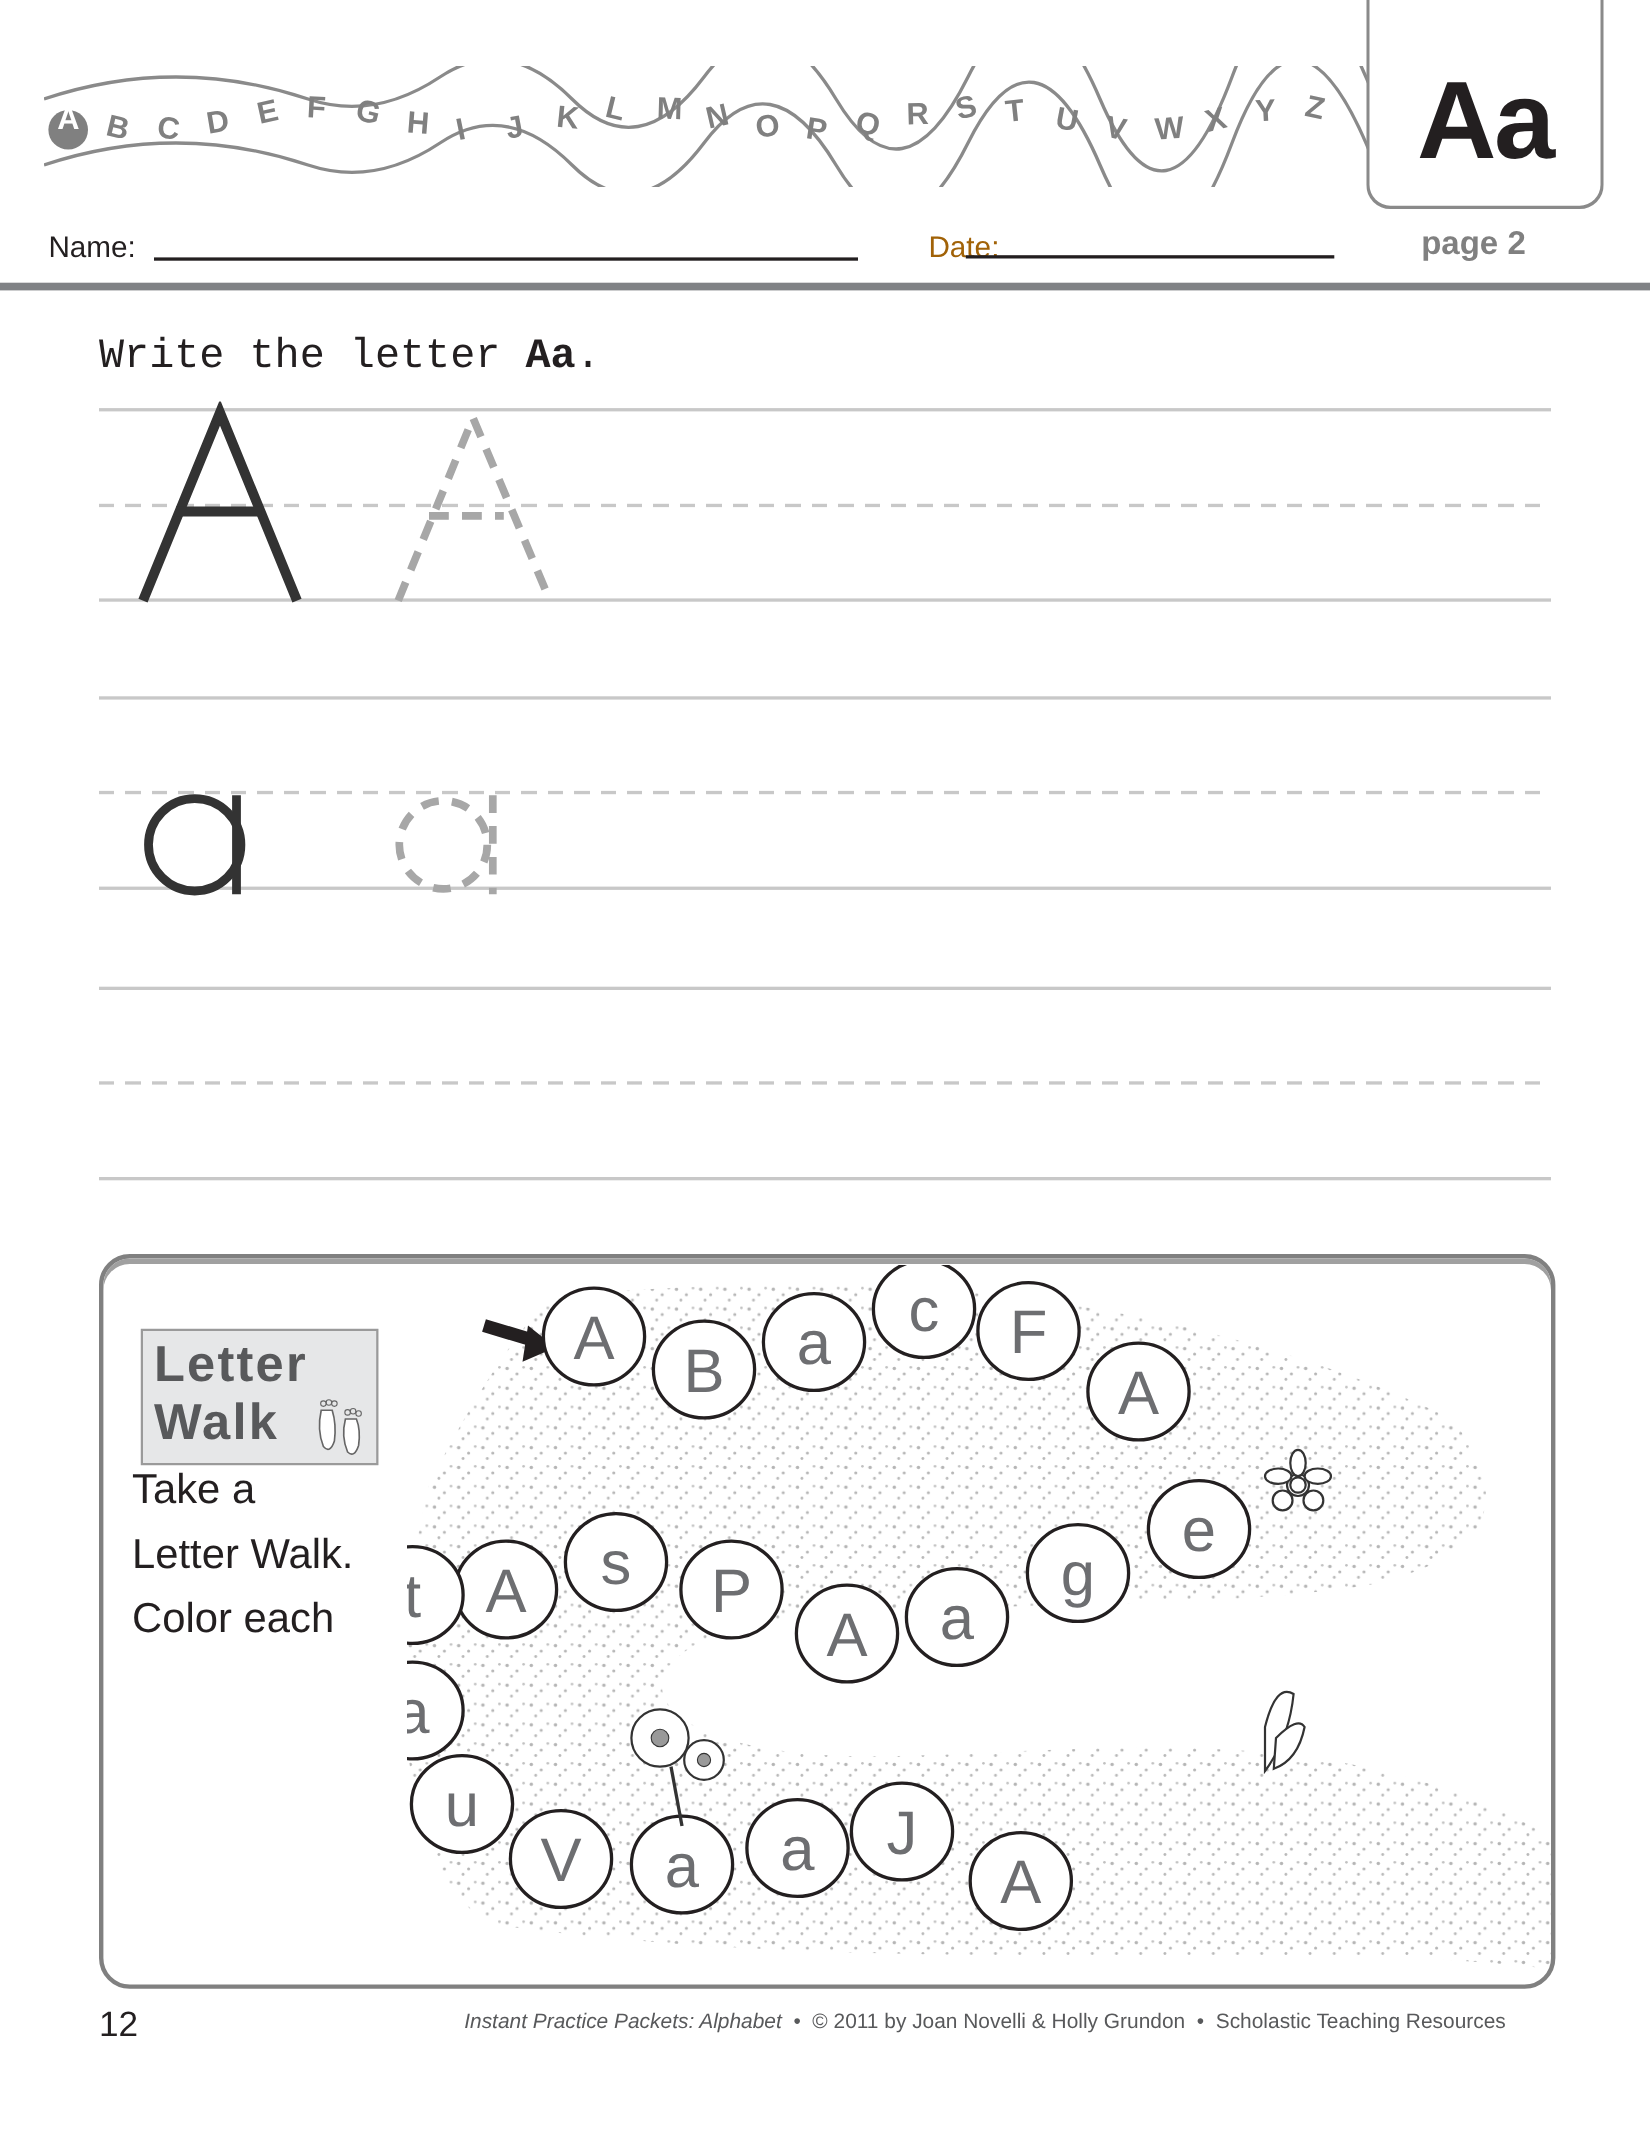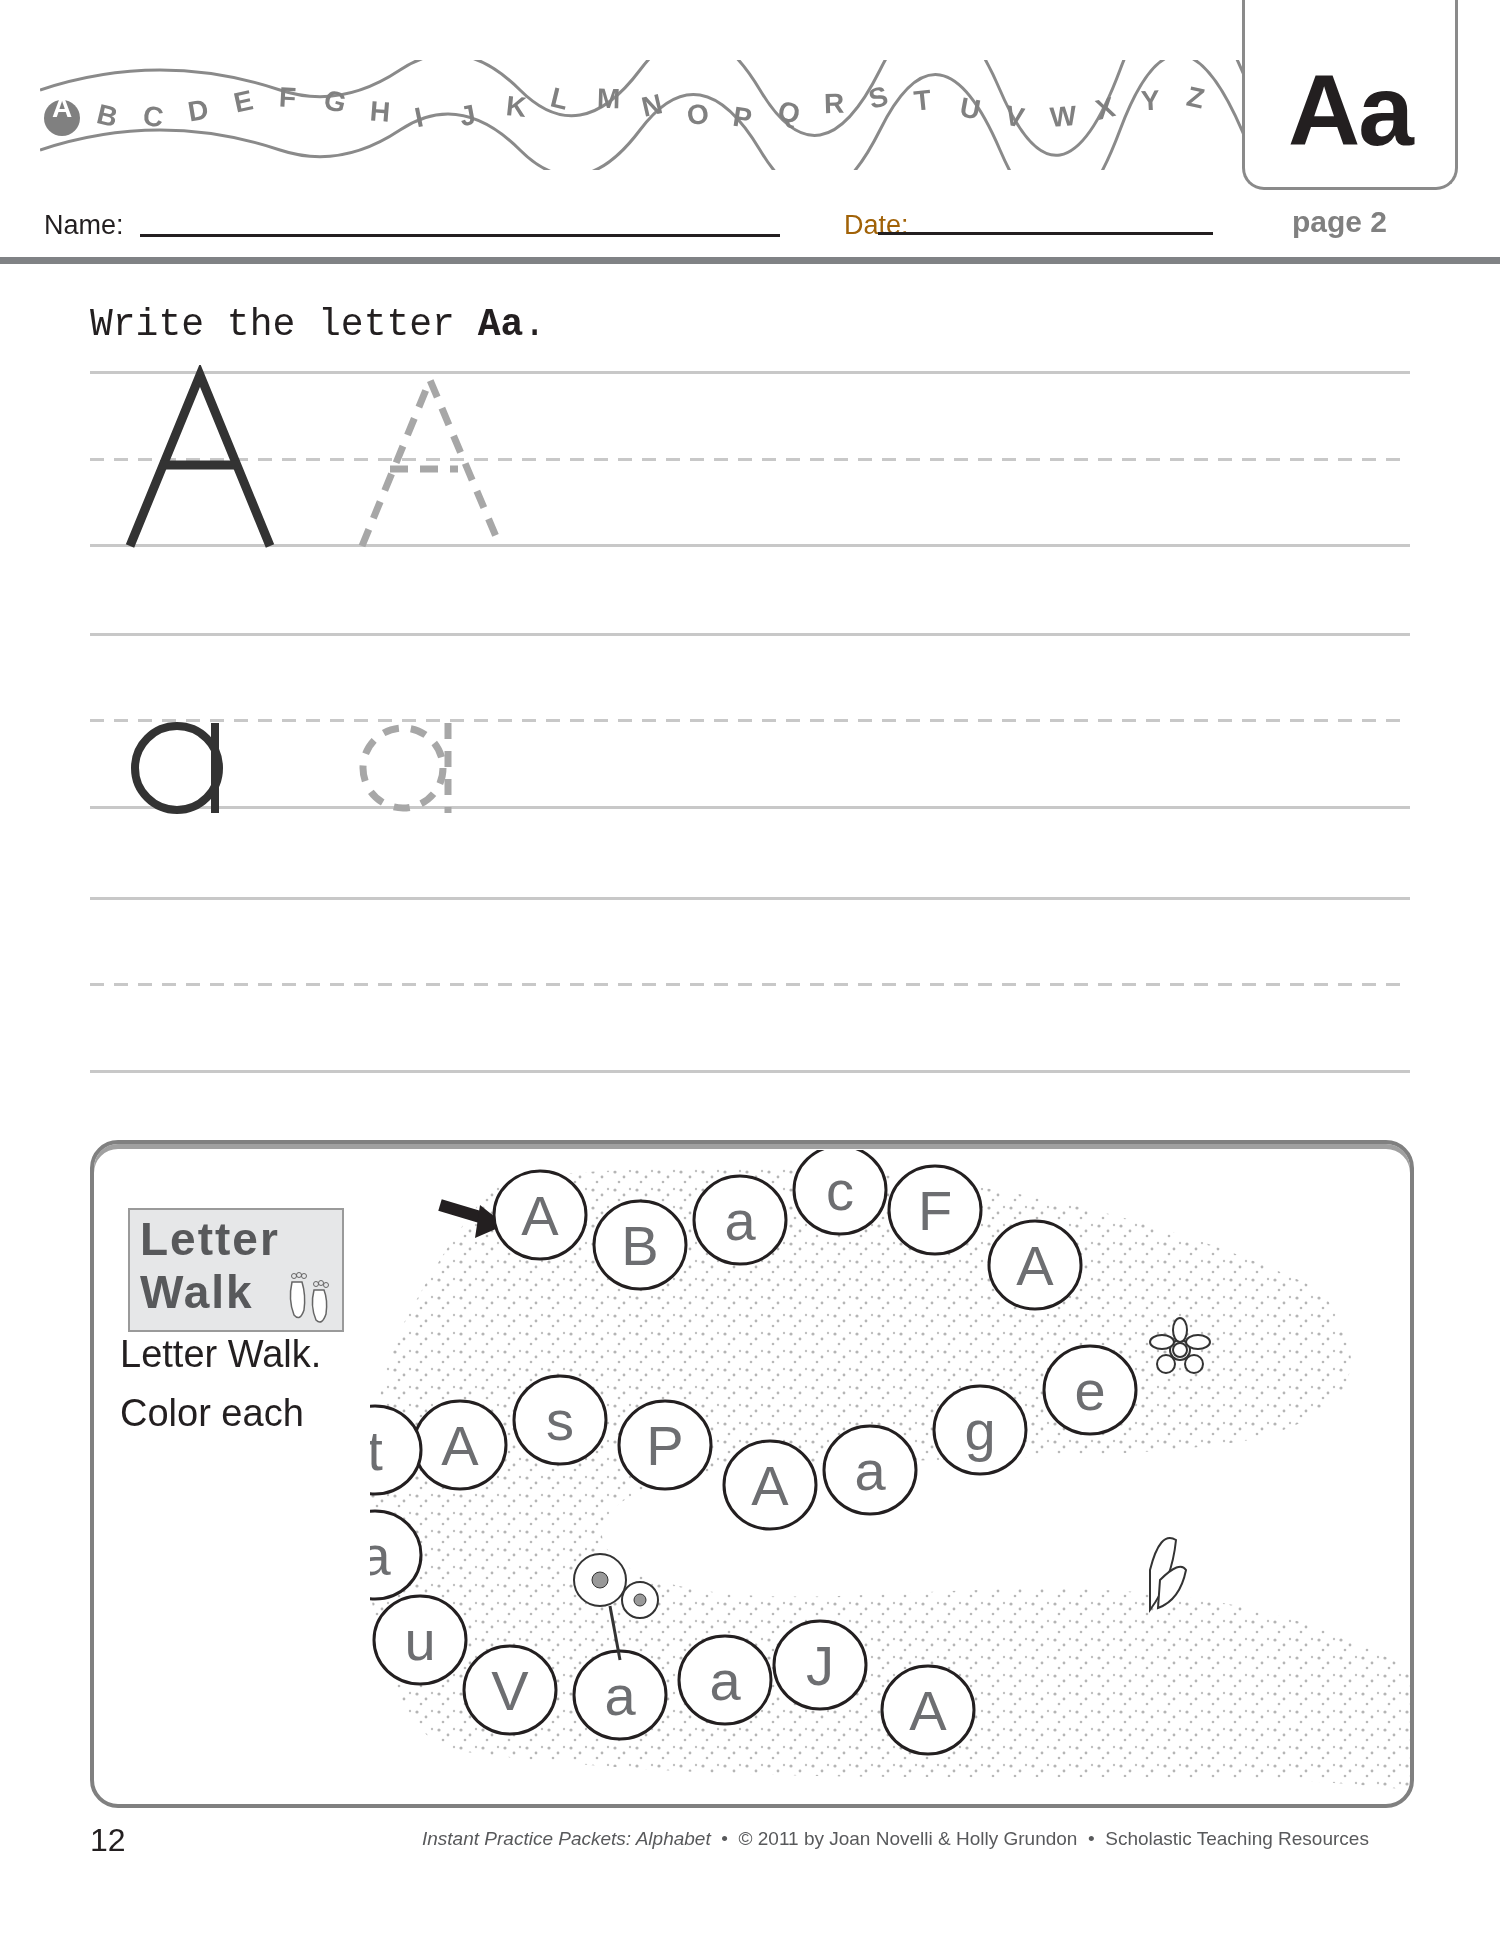--- a/index.html
+++ b/index.html
@@ -138,20 +138,21 @@
     <circle cx="10" cy="6" r="2.5" fill="none" stroke="#666"></circle>
       <circle cx="15" cy="5" r="2.5" fill="none" stroke="#666"></circle>
       <circle cx="20" cy="6" r="2.5" fill="none" stroke="#666"></circle>
     <circle cx="32" cy="14" r="2.5" fill="none" stroke="#666"></circle>
       <circle cx="37" cy="13" r="2.5" fill="none" stroke="#666"></circle>
       <circle cx="42" cy="15" r="2.5" fill="none" stroke="#666"></circle>
   </svg>
 </div>
 
 <div class="abs directions">
+  <div>Take a</div>
   <div>Letter Walk.</div>
   <div>Color each</div>
 </div>
 
 <svg class="abs walk-art" viewBox="0 0 1040 640">
   <defs>
     <pattern id="gravel" width="22" height="18" patternUnits="userSpaceOnUse">
       <circle cx="3" cy="4" r="1.6" fill="#b5b5b5"></circle>
         <circle cx="12" cy="9" r="1.4" fill="#b5b5b5"></circle>
       <circle cx="18" cy="3" r="1.2" fill="#c0c0c0"></circle>

